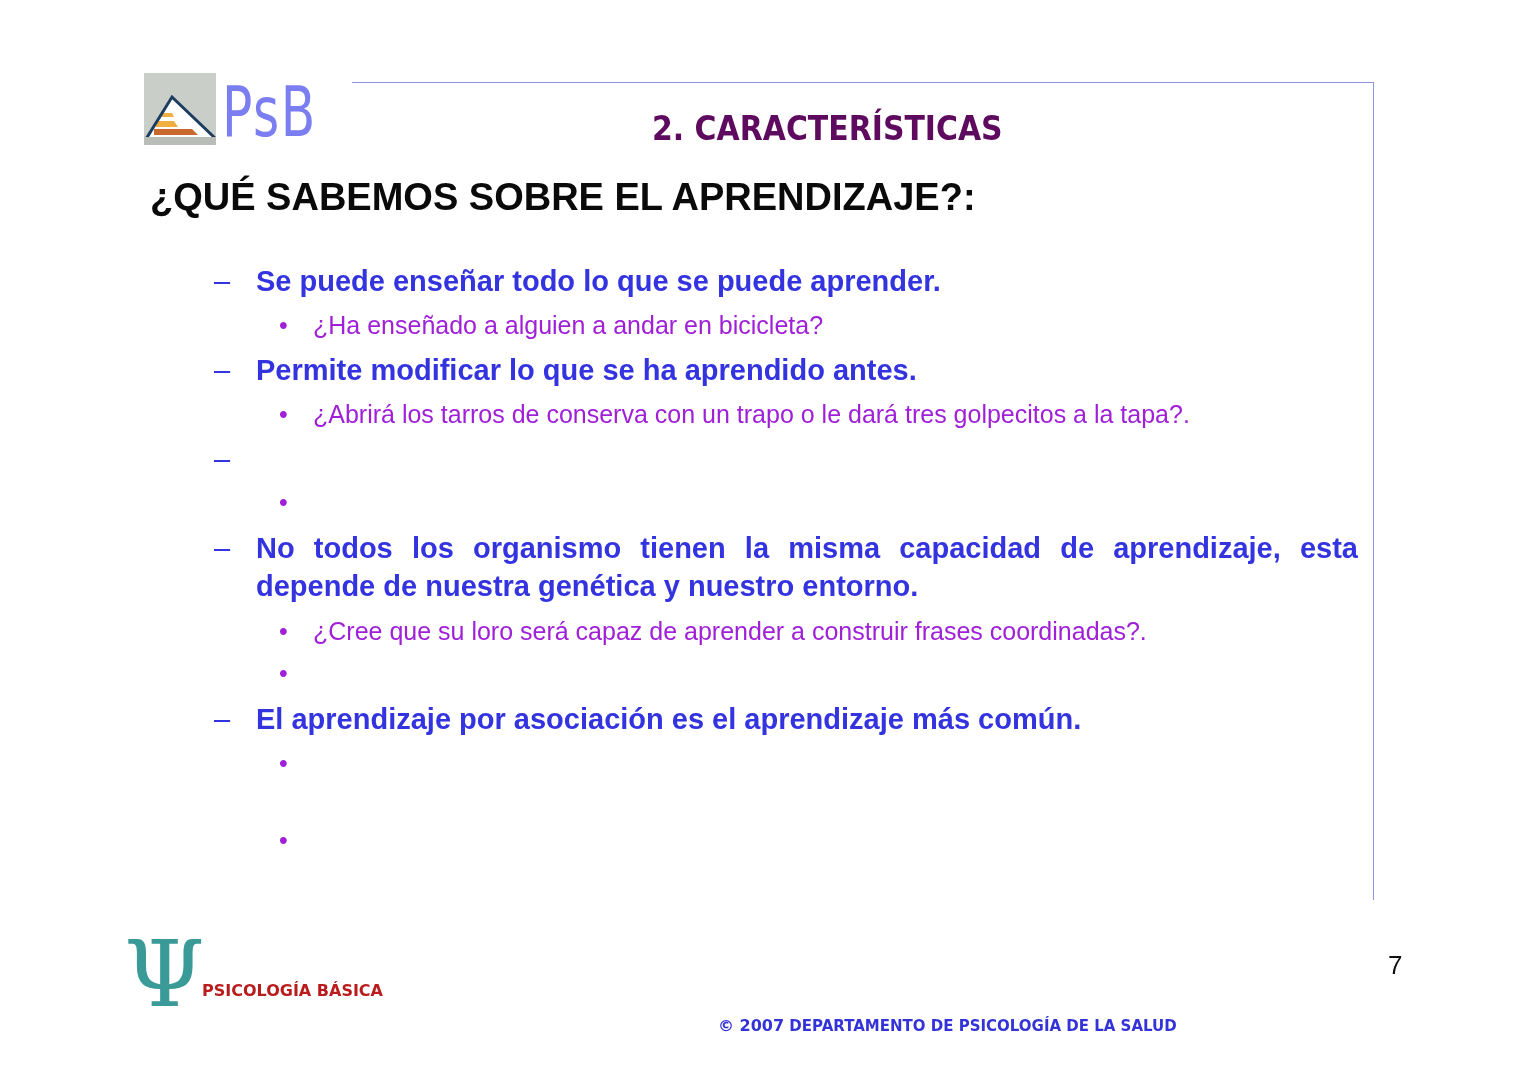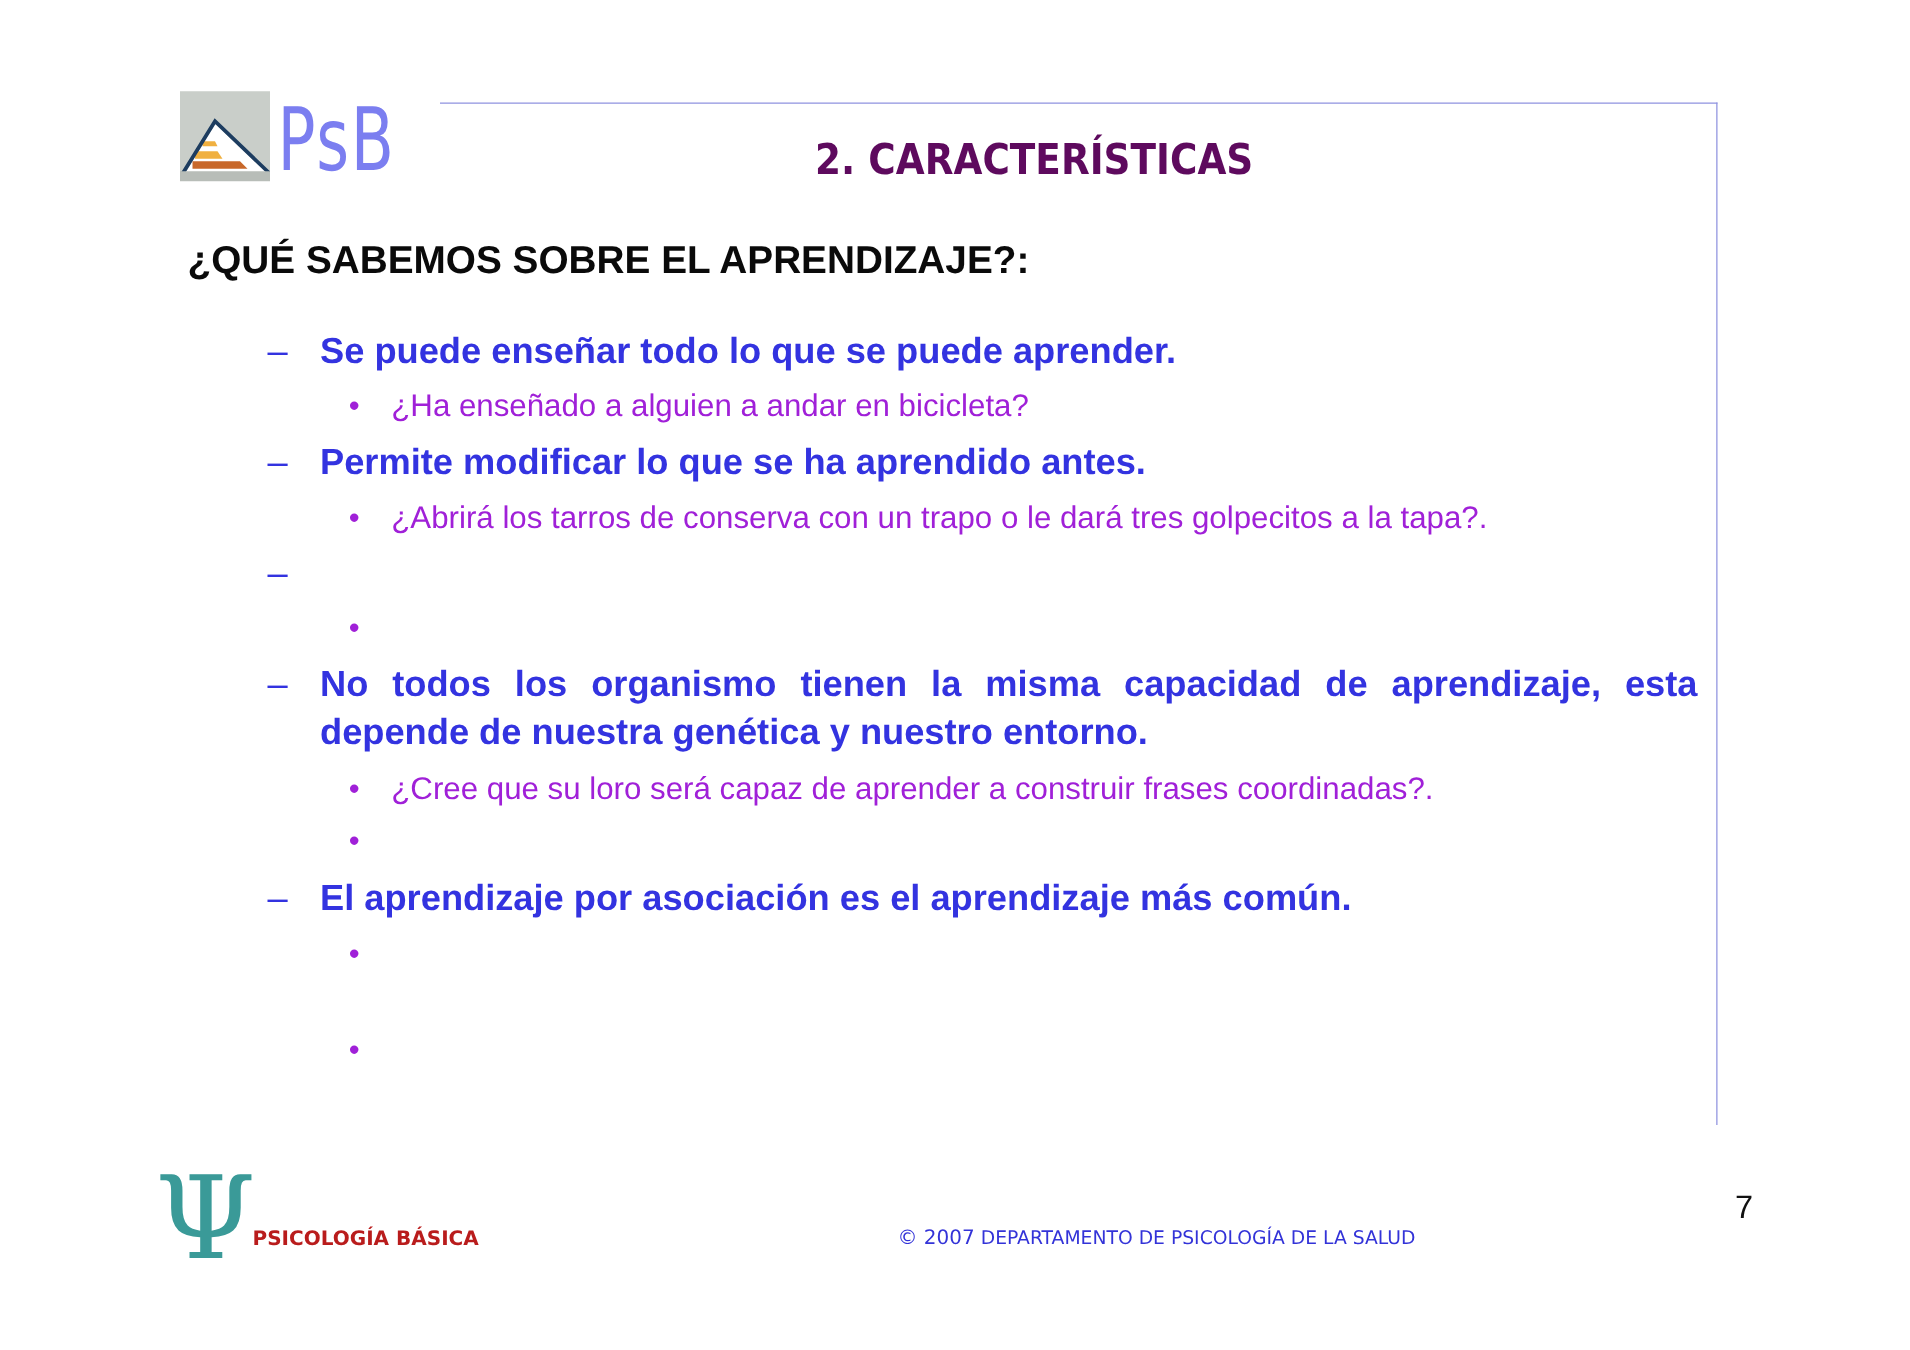--- a/index.html
+++ b/index.html
@@ -2,28 +2,28 @@
 <html><head>
 <meta charset="utf-8">
 <style>
   html, body { margin:0; padding:0; background:#ffffff; }
   body { width:1528px; height:1080px; position:relative; overflow:hidden; font-family:"Liberation Sans", sans-serif; }
   .logo-box { position:absolute; left:144px; top:73px; width:72px; height:72px; background:#c9cec9; }
   .logo-text { position:absolute; left:222px; top:76px; font-family:"DejaVu Sans", sans-serif; font-size:70px; line-height:72px; color:#7b7ef0; letter-spacing:2px; transform:scaleX(0.72); transform-origin:left top; }
   .frame-top { position:absolute; left:352px; top:82px; width:1022px; height:1px; background:#8f92e0; }
   .frame-right { position:absolute; left:1373px; top:82px; width:1px; height:818px; background:#8f92e0; }
   .section-title { position:absolute; left:652px; top:108px; font-family:"DejaVu Sans", sans-serif; font-weight:bold; font-size:34px; color:#5e0a5e; transform:scaleX(0.88); transform-origin:left top; }
-  .subtitle { position:absolute; left:150px; top:190px; font-weight:bold; font-size:31px; color:#0a0a0a; }
+  .subtitle { position:absolute; left:150px; top:176px; font-weight:bold; font-size:38px; color:#0a0a0a; }
   .l1 { position:absolute; left:256px; width:1102px; font-weight:bold; font-size:29px; line-height:38px; color:#3333e0; text-align:justify; }
   .l1 .dash { position:absolute; left:-42px; top:0; color:#3333e0; font-weight:normal; }
   .l2 { position:absolute; left:313px; width:1045px; font-size:25px; line-height:35px; color:#a020d8; text-align:justify; }
   .l2 .bullet { position:absolute; left:-34px; top:0; color:#a020d8; }
   .footer-psi { position:absolute; left:124px; top:935px; font-family:"DejaVu Serif", serif; font-size:92px; line-height:80px; color:#3a9a98; }
   .footer-left { position:absolute; left:202px; top:981px; font-family:"DejaVu Sans", sans-serif; font-weight:bold; font-size:16px; color:#b91c1c; }
-  .footer-center { position:absolute; left:718px; top:980px; font-family:"DejaVu Sans", sans-serif; font-weight:normal; font-size:15px; color:#3333d8; }
+  .footer-center { position:absolute; left:718px; top:1016px; font-family:"DejaVu Sans", sans-serif; font-weight:bold; font-size:15px; color:#3333d8; }
   .footer-center .yr { font-size:16px; }
   .page-num { position:absolute; left:1388px; top:950px; font-size:26px; color:#111; }
 </style>
 </head>
 <body>
 
 <div class="logo-box">
   <svg width="72" height="72" viewBox="0 0 72 72">
     <polygon points="4,66 28,26 70,66" fill="#ffffff"></polygon>
     <polygon points="12,48 30,48 34,54 12,54" fill="#f0b040"></polygon>

